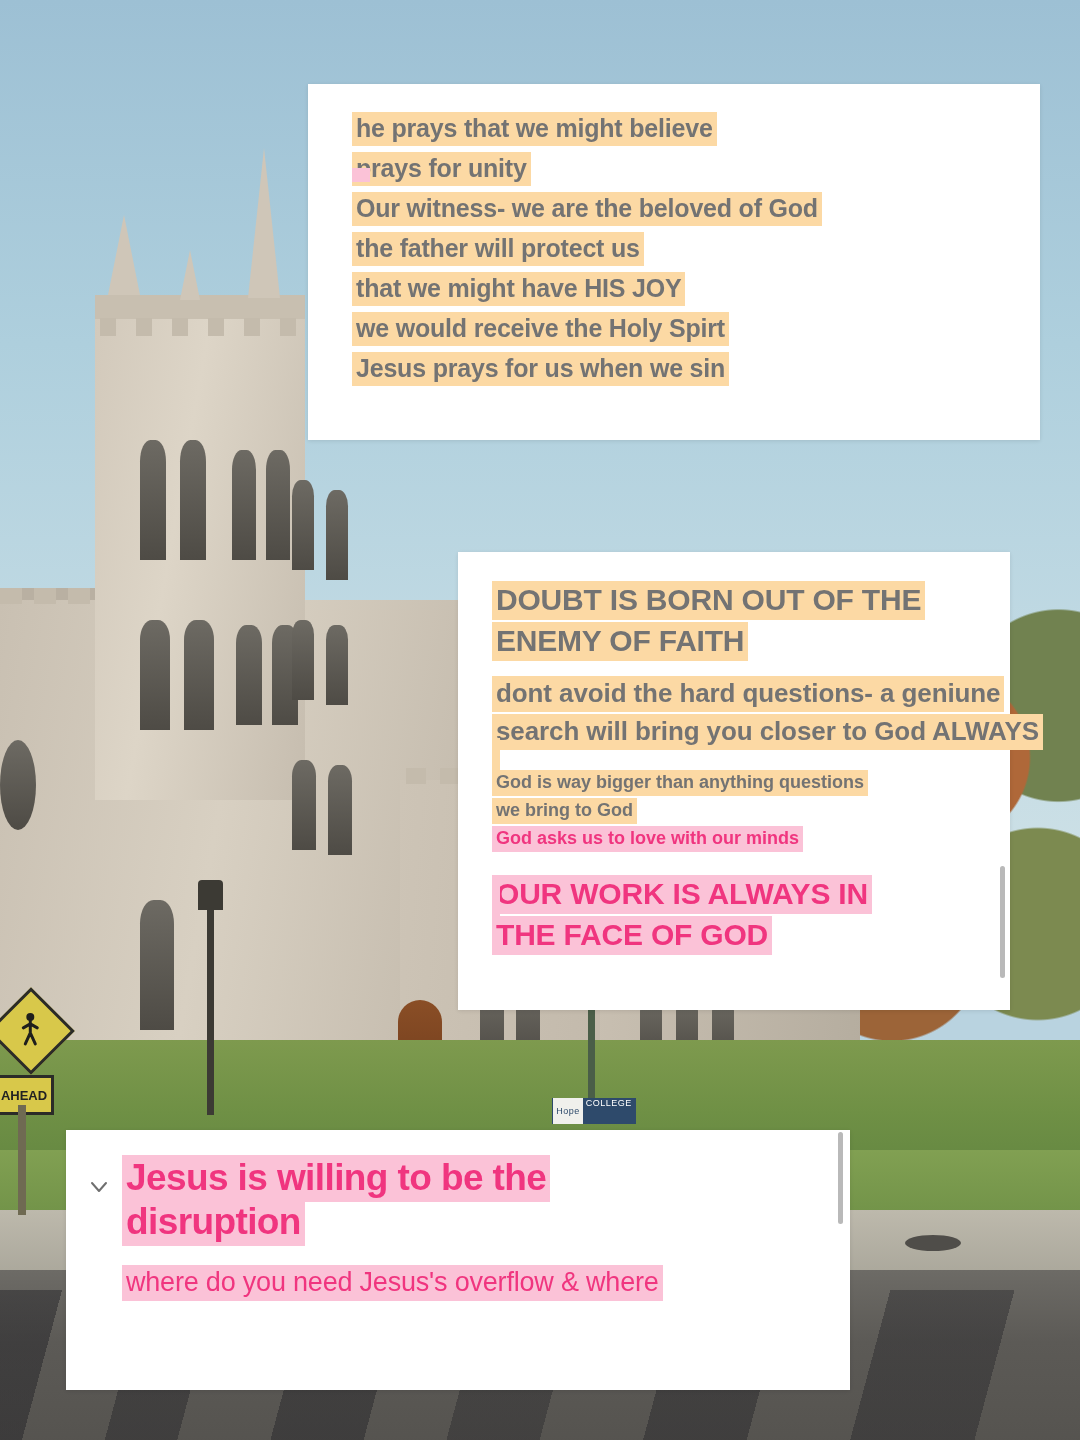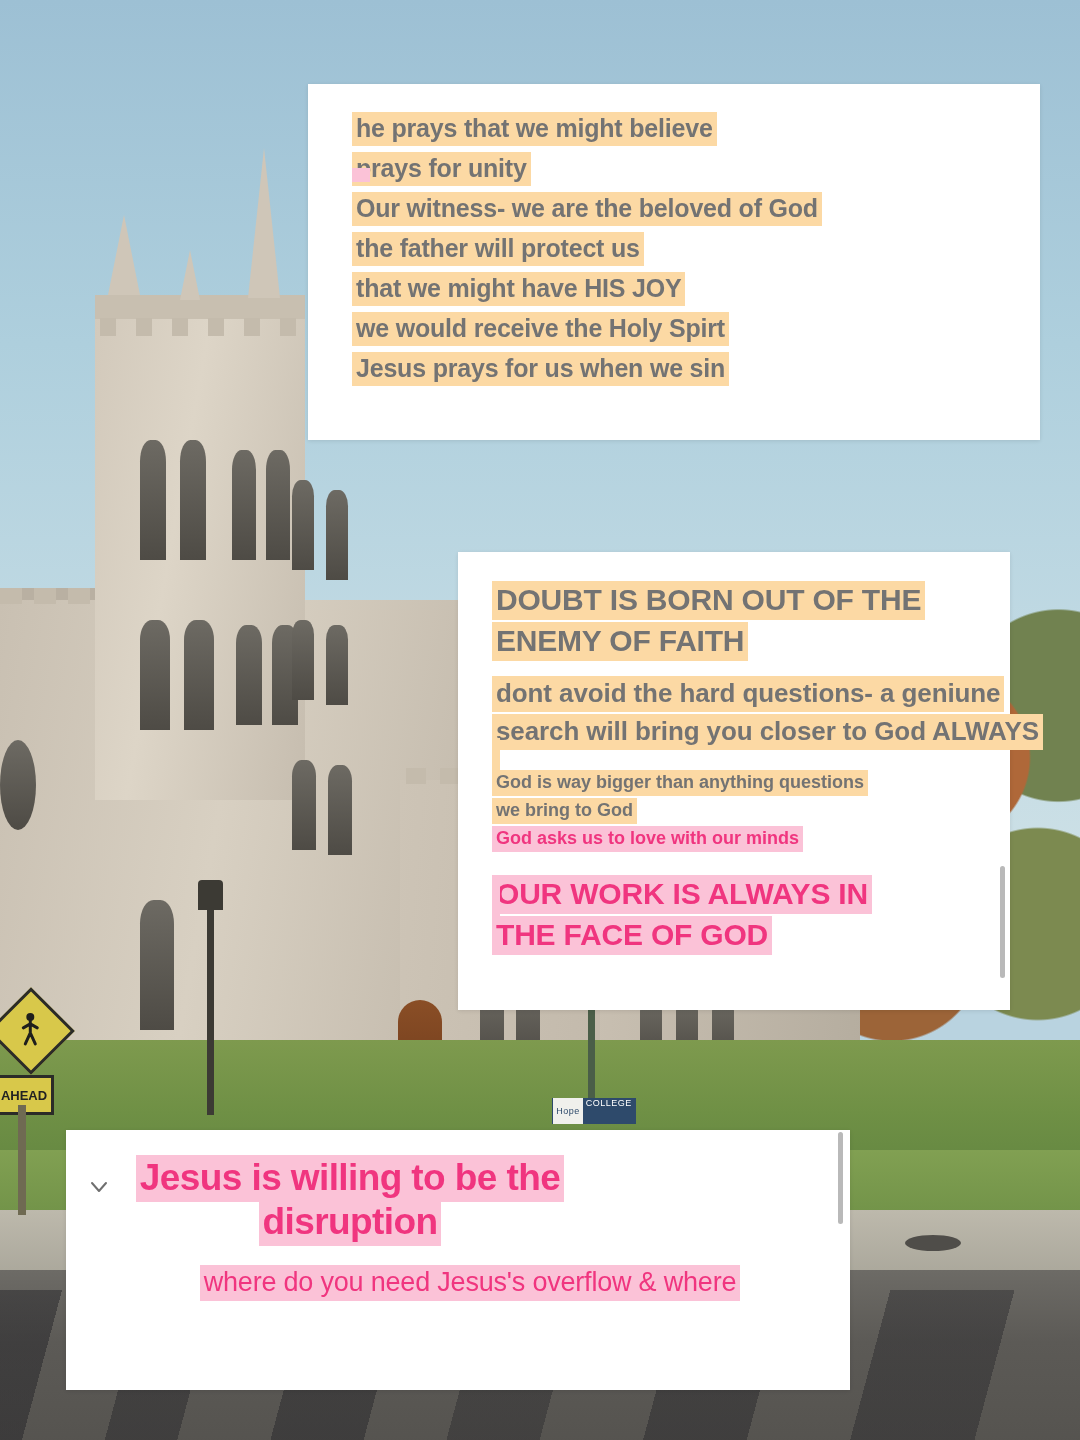--- a/index.html
+++ b/index.html
@@ -347,21 +347,21 @@
   #card-mid .bar-pink {
     position: absolute;
     left: 34px;
     width: 8px;
     background: #fbc2d7;
     top: 332px;
     height: 34px;
   }
 
   
-  #card-bottom .content { padding: 26px 0 0 24px; text-align: center; }
+  #card-bottom .content { padding: 26px 0 0 56px; }
   #card-bottom .chev {
     position: absolute;
     left: 22px;
     top: 46px;
     width: 22px;
     height: 22px;
   }
   #card-bottom .line { margin-bottom: 6px; }
   #card-bottom .gap { height: 18px; }
 

